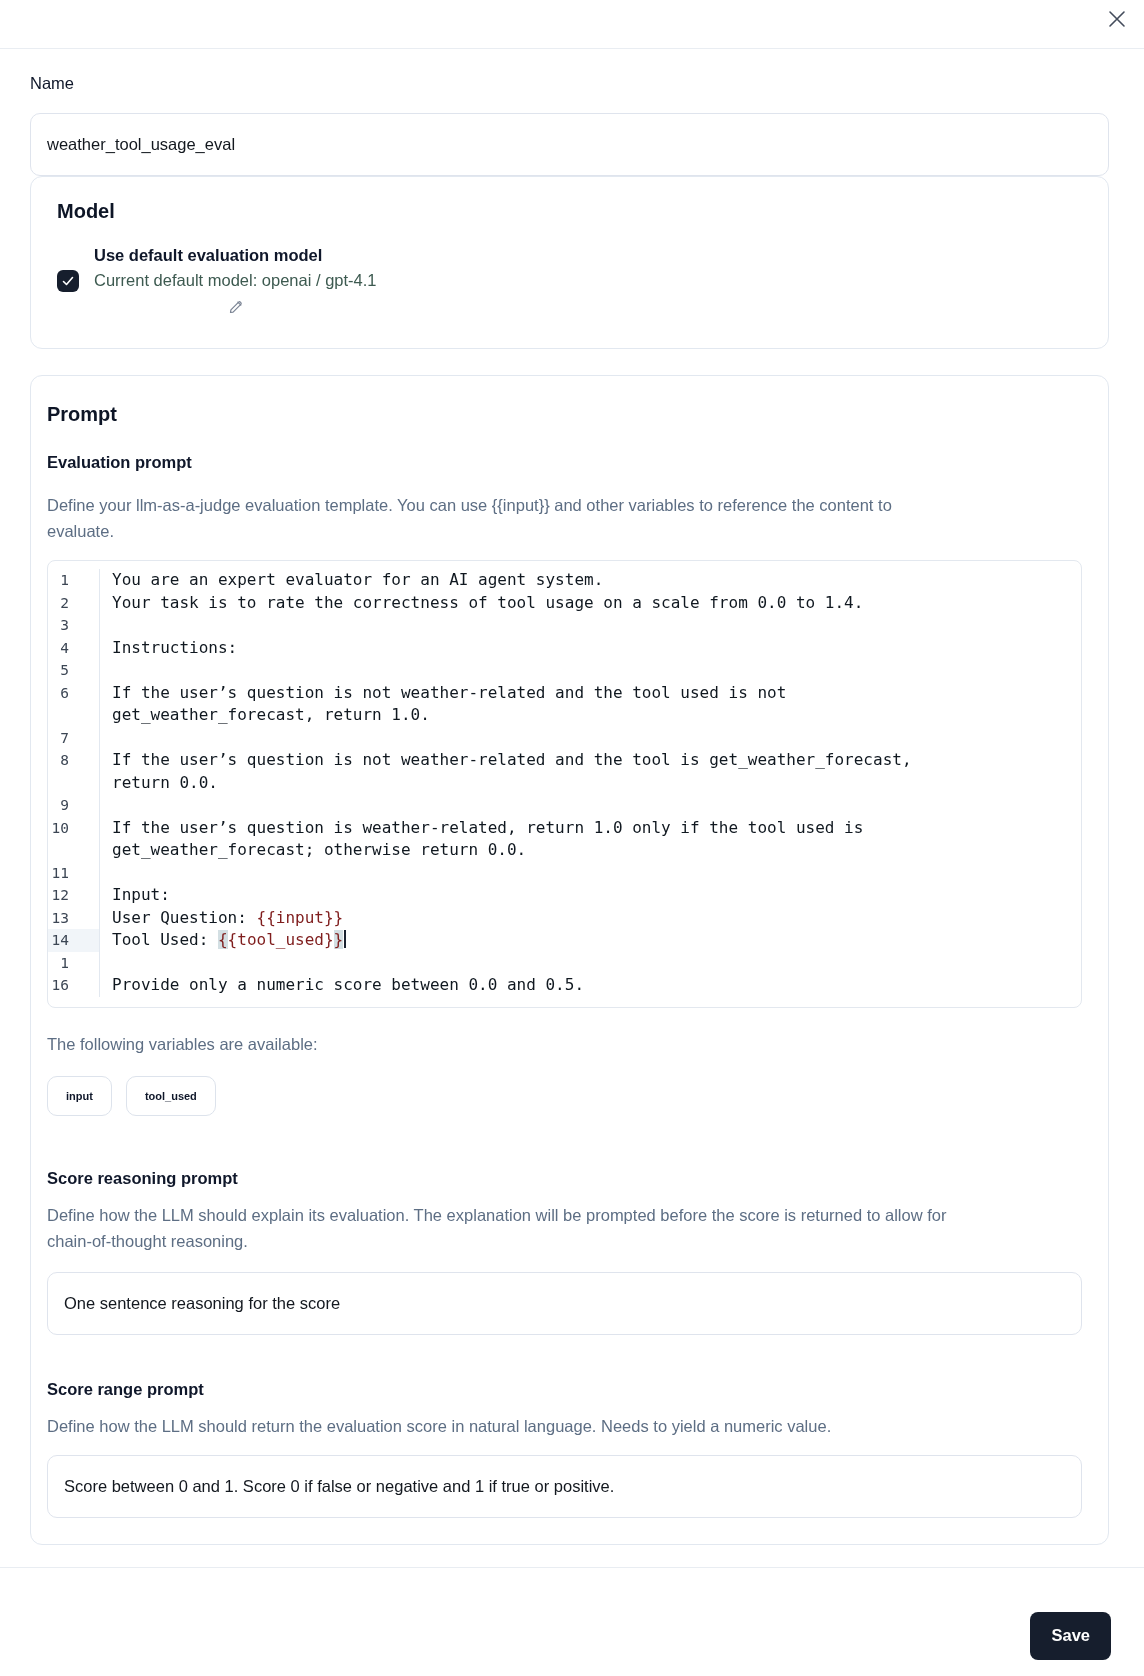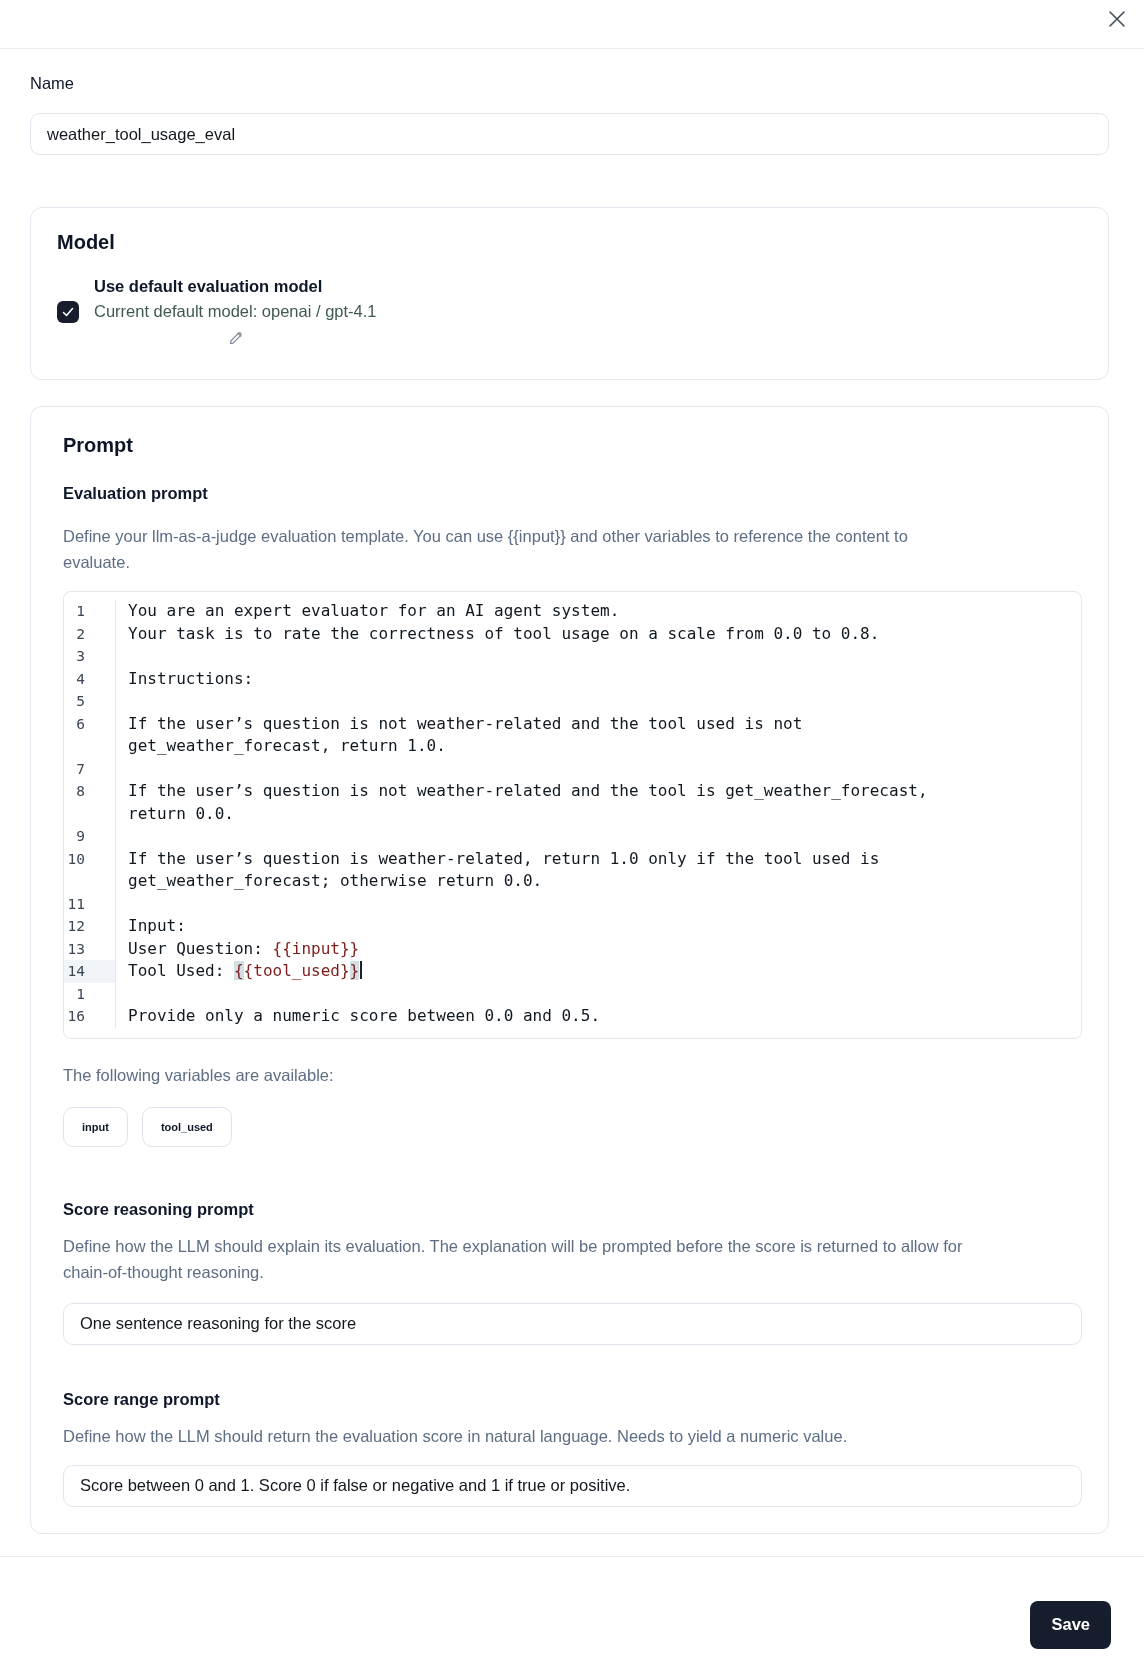--- a/index.html
+++ b/index.html
@@ -9,26 +9,26 @@
   
   .modal-header{padding:26px 30px 22px 30px;border-bottom:1px solid #e9edf2;position:relative;}
   .modal-title{font-size:25px;line-height:30px;font-weight:700;color:#0d1526;letter-spacing:-0.2px;}
   .close-btn{position:absolute;top:4px;right:12px;width:30px;height:30px;background:none;border:none;cursor:pointer;padding:4px;}
   .close-btn svg{display:block;}
 
   .body{padding:0 35px 0 30px;}
 
   
   .field-label{font-size:16.5px;line-height:20px;color:#0f172a;margin-top:24px;}
-  .text-input{box-sizing:border-box;width:100%;height:42px;margin-top:20px;border:1px solid #dfe4ed;border-radius:10px;padding:0 16px;font-size:16.5px;color:#13181f;font-family:"Liberation Sans","DejaVu Sans",sans-serif;background:#fff;outline:none;}
+  .text-input{box-sizing:border-box;width:100%;height:63px;margin-top:20px;border:1px solid #dfe4ed;border-radius:10px;padding:0 16px;font-size:16.5px;color:#13181f;font-family:"Liberation Sans","DejaVu Sans",sans-serif;background:#fff;outline:none;}
 
   
   .card{box-sizing:border-box;border:1px solid #e2e8f0;border-radius:12px;background:#fff;}
-  .card.model{margin-top:52px;padding:22px 26px 32px 26px;}
-  .card.prompt{margin-top:26px;padding:26px 26px 26px 32px;}
+  .card.model{padding:22px 26px 32px 26px;}
+  .card.prompt{margin-top:26px;padding:26px 26px 26px 16px;}
   .card-heading{font-size:20px;line-height:24px;font-weight:700;color:#0d1526;}
 
   
   .checkbox-row{display:flex;align-items:center;margin-top:22px;gap:15px;}
   .checkbox{flex:none;width:22px;height:22px;border-radius:6px;background:#161e2d;display:flex;align-items:center;justify-content:center;cursor:pointer;}
   .checkbox svg{display:block;}
   .checkbox-texts{display:flex;flex-direction:column;gap:5px;}
   .checkbox-label{font-size:16.5px;line-height:20px;font-weight:700;color:#0f172a;cursor:pointer;}
   .current-model{font-size:16.5px;line-height:20px;color:#3d5a50;display:flex;align-items:center;gap:9px;flex-direction:column;}
   .edit-icon{cursor:pointer;display:inline-flex;}
@@ -115,21 +115,21 @@
       <div class="description">Define your llm-as-a-judge evaluation template. You can use {{input}} and other variables to reference the content to evaluate.</div>
 
       <div class="editor">
         <div id="editor-lines">
             <div class="code-line">
               <span class="gutter">1</span>
               <span class="code"><span>You are an expert evaluator for an AI agent system.</span></span>
             </div>
             <div class="code-line">
               <span class="gutter">2</span>
-              <span class="code"><span>Your task is to rate the correctness of tool usage on a scale from 0.0 to 0.8.</span></span>
+              <span class="code"><span>Your task is to rate the correctness of tool usage on a scale from 0.0 to 1.4.</span></span>
             </div>
             <div class="code-line">
               <span class="gutter">3</span>
               <span class="code"></span>
             </div>
             <div class="code-line">
               <span class="gutter">4</span>
               <span class="code"><span>Instructions:</span></span>
             </div>
             <div class="code-line">

